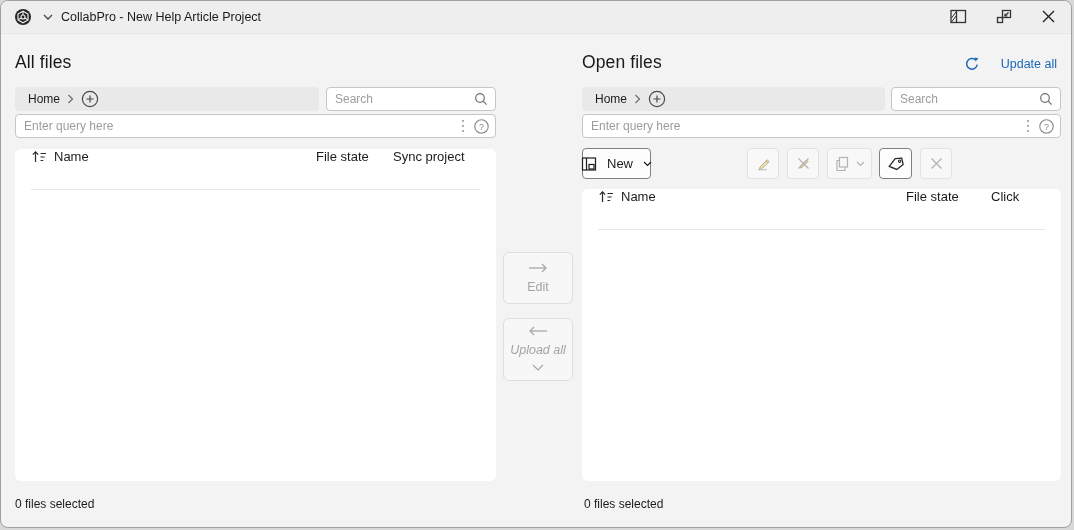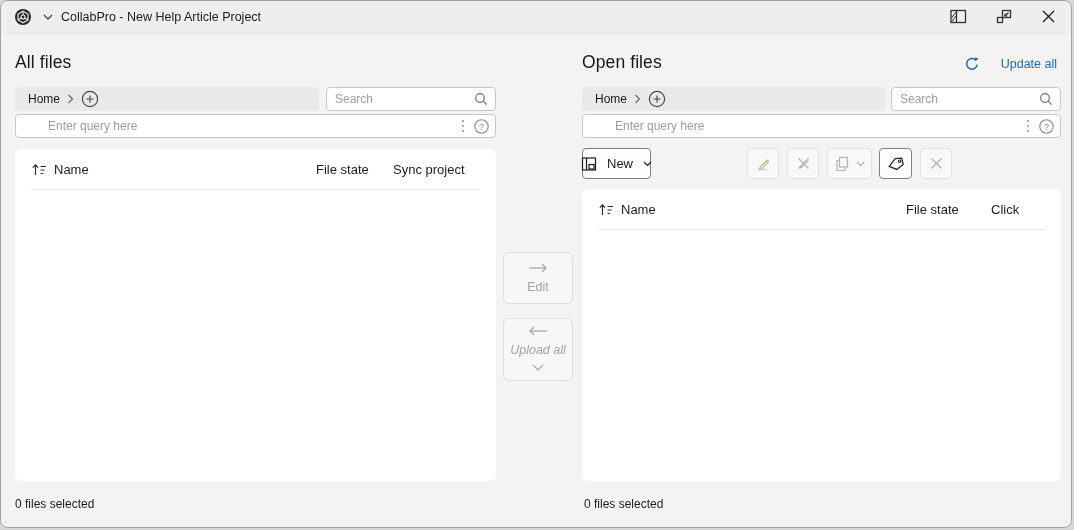--- a/index.html
+++ b/index.html
@@ -23,27 +23,27 @@
   .crumb .cchev{margin:0 7px;display:flex;}
   .searchbox{position:absolute;height:24px;background:#ffffff;border:1px solid #c6c6c6;border-radius:4px;
              box-sizing:border-box;display:flex;align-items:center;}
   .searchbox input{flex:1;border:none;outline:none;background:transparent;font-family:"Liberation Sans",sans-serif;
                    font-size:12px;color:#1b1b1b;padding:0 4px 0 8px;min-width:0;}
   .searchbox input::placeholder{color:#9c9c9c;}
   .searchbox .rico{display:flex;align-items:center;margin-right:7px;}
   .querybox{position:absolute;height:24px;background:#ffffff;border:1px solid #c6c6c6;border-radius:4px;
             box-sizing:border-box;display:flex;align-items:center;}
   .querybox input{flex:1;border:none;outline:none;background:transparent;font-family:"Liberation Sans",sans-serif;
-                  font-size:12px;color:#1b1b1b;padding:0 4px 0 8px;min-width:0;margin-left:24px;}
+                  font-size:12px;color:#1b1b1b;padding:0 4px 0 8px;min-width:0;}
   .querybox input::placeholder{color:#9c9c9c;}
   .querybox .kebab{display:flex;margin-right:9px;}
   .querybox .help{display:flex;margin-right:6px;}
   
   .card{position:absolute;background:#ffffff;border-radius:6px;}
-  .thead{display:flex;align-items:center;height:40px;padding:0 0 0 16px;font-size:13px;color:#1b1b1b;}
+  .thead{display:flex;align-items:flex-start;height:40px;padding:0 0 0 16px;font-size:13px;color:#1b1b1b;}
   .thead .sorticon{display:flex;margin-right:7px;}
   .thead .col-name{flex:1;}
   .hdr-divider{height:1px;background:#e6e6e6;margin:0 16px;}
   .empty-msg{position:absolute;left:0;right:0;top:140px;text-align:center;font-size:12.5px;color:#2f2f2f;}
   .status-text{position:absolute;font-size:12px;color:#1b1b1b;}
   
   .xfer-btn{position:absolute;left:502px;width:70px;background:#f7f7f7;border:1px solid #dedede;
             border-radius:6px;box-sizing:border-box;display:flex;flex-direction:column;align-items:center;
             justify-content:center;gap:4px;color:#a3a3a3;font-size:12.5px;font-family:"Liberation Sans",sans-serif;
             cursor:default;padding:0;}

